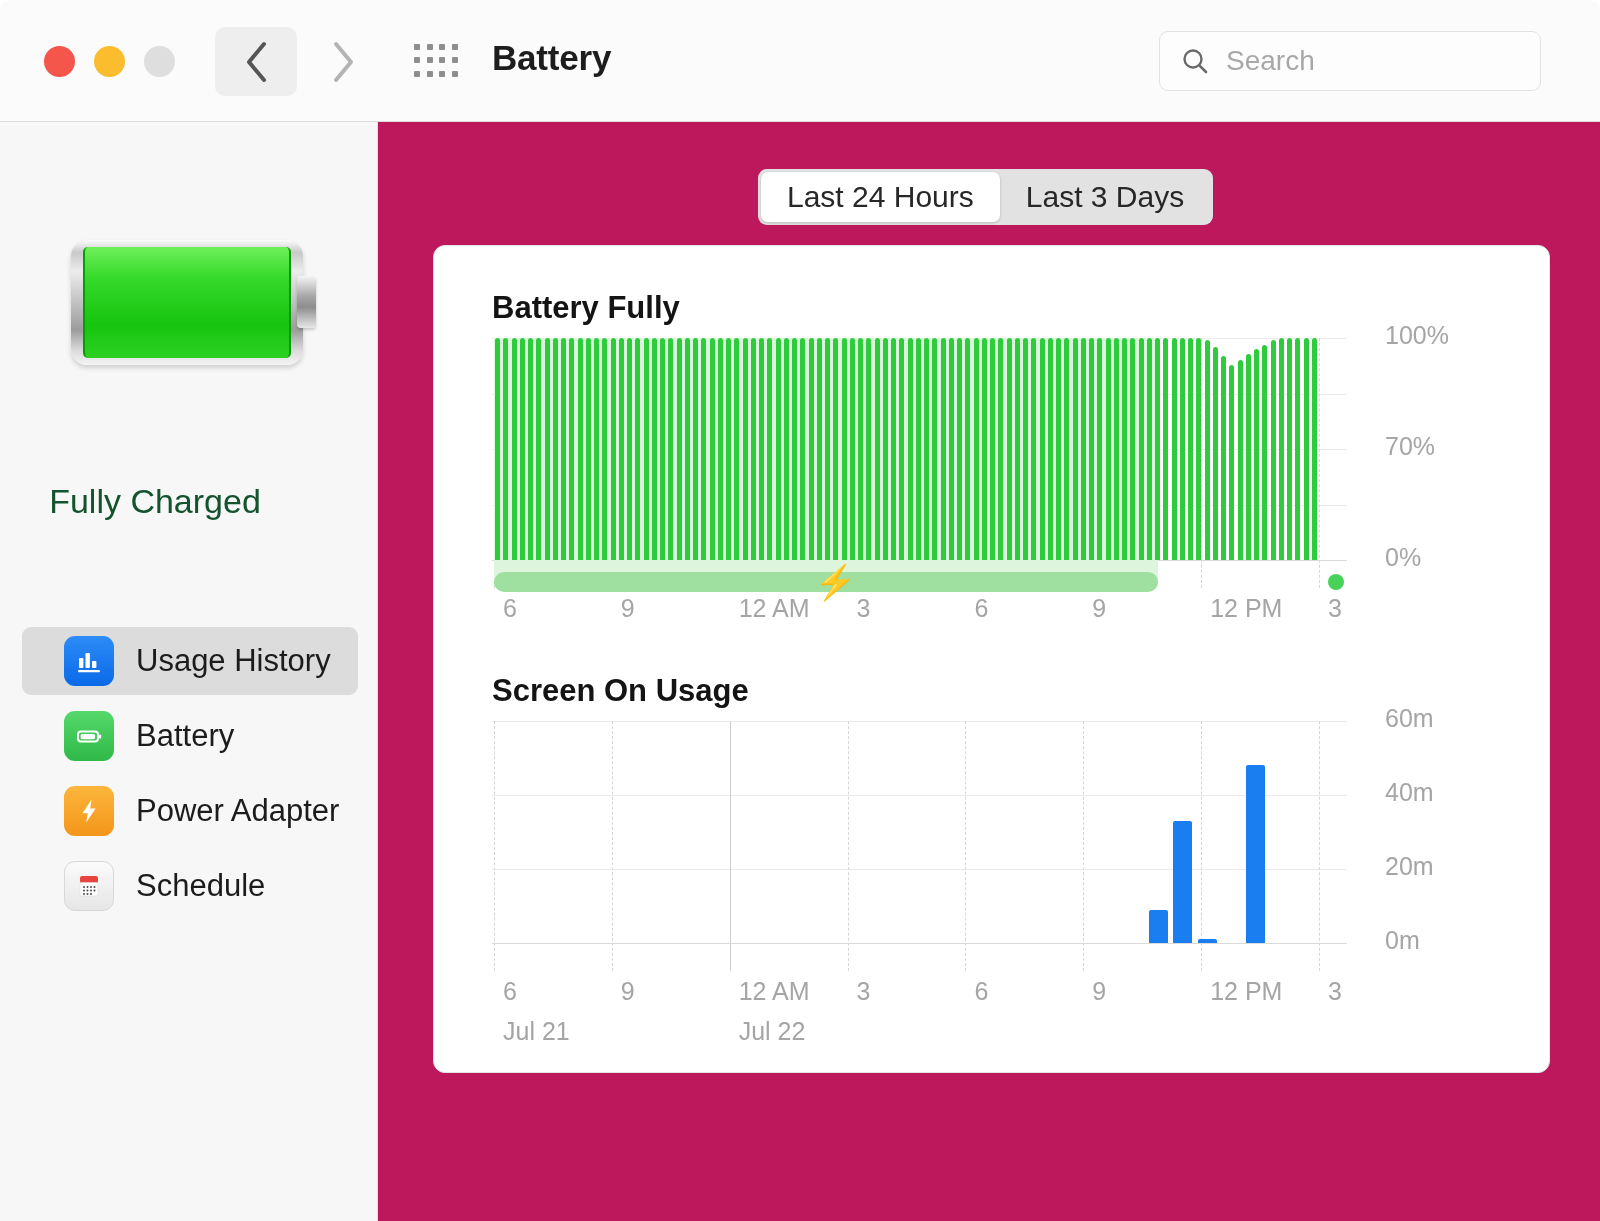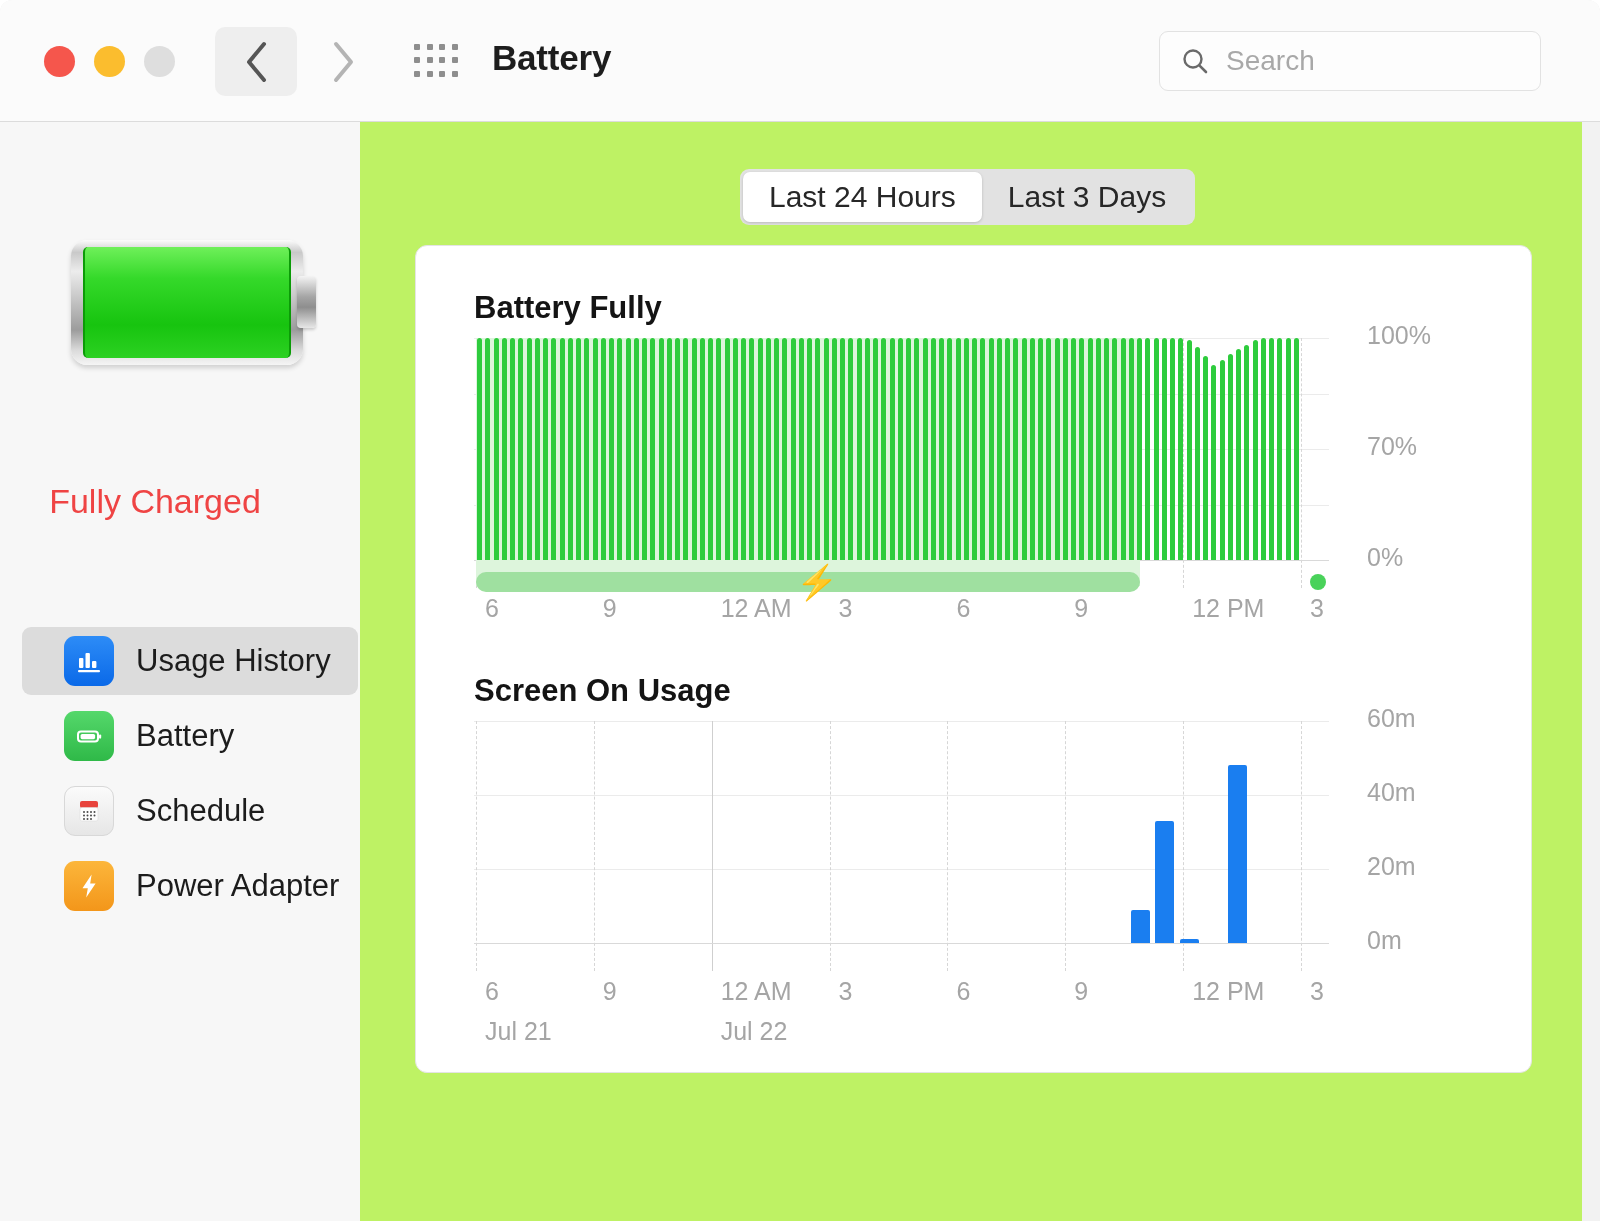--- a/index.html
+++ b/index.html
@@ -96,21 +96,21 @@
   .battery-cap {
     position: absolute; left: 226px; top: 36px;
     width: 19px; height: 52px;
     border-radius: 4px;
     background: linear-gradient(to bottom, #f4f4f4, #a5a5a5 40%, #8e8e8e 60%, #e7e7e7);
     box-shadow: 0 2px 3px rgba(0,0,0,0.18);
   }
 
   .status-title {
     position: absolute; left: 0; top: 360px; width: 310px;
-    text-align: center; font-size: 34px; font-weight: 500; color: #ef4444;
+    text-align: center; font-size: 34px; font-weight: 500; color: #14532d;
   }
   .status-sub {
     position: absolute; left: 0; top: 408px; width: 378px;
     text-align: center; font-size: 27px; color: #6c6c6c;
   }
 
   .nav-list { position: absolute; left: 22px; top: 505px; width: 336px; }
   .nav-item {
     height: 68px; border-radius: 9px;
     display: flex; align-items: center; padding-left: 42px; gap: 22px;
@@ -121,21 +121,21 @@
   .nav-ico {
     width: 50px; height: 50px; border-radius: 11px;
     display:flex; align-items:center; justify-content:center; flex: 0 0 auto;
   }
   .ico-usage { background: linear-gradient(to bottom,#2d8cf7,#0a69e8); }
   .ico-batt  { background: linear-gradient(to bottom,#55d86b,#2fb948); }
   .ico-power { background: linear-gradient(to bottom,#fcb63b,#f3961a); }
   .ico-sched { background: linear-gradient(to bottom,#fbfbfb,#e6e6e6); border: 1px solid #d8d8d8; }
 
   
-  .content { position: absolute; left: 360px; top: 122px; width: 1222px; height: 1099px; background:#bef264; }
+  .content { position: absolute; left: 378px; top: 122px; width: 1222px; height: 1099px; background:#be185d; }
 
   .segmented {
     position: absolute; left: 380px; top: 47px;
     height: 56px; background: #e2e2e2; border-radius: 9px;
     display: flex; padding: 3px;
   }
   .seg {
     display: flex; align-items: center; justify-content: center;
     padding: 0 26px; font-size: 30px; color: #272727; border-radius: 7px;
   }
@@ -240,20 +240,29 @@
 
       <div class="nav-item">
         <span class="nav-ico ico-batt">
           <svg width="32" height="32" viewBox="0 0 32 32">
             <rect x="5" y="11.5" width="20" height="10" rx="3" fill="none" stroke="#fff" stroke-width="2"></rect>
             <rect x="7.6" y="14" width="14.5" height="5.2" rx="1.6" fill="#fff"></rect>
             <rect x="26" y="14.5" width="2.2" height="4.2" rx="1.1" fill="#fff"></rect>
           </svg>
         </span>
         <span class="nav-label">Battery</span>
+      </div>
+
+      <div class="nav-item">
+        <span class="nav-ico ico-power">
+          <svg width="30" height="30" viewBox="0 0 30 30">
+            <path d="M17.6 3.5 L8.5 17.2 L13.8 17.2 L12.2 26.5 L21.6 12.4 L16.2 12.4 Z" fill="#fff"></path>
+          </svg>
+        </span>
+        <span class="nav-label">Power Adapter</span>
       </div>
 
       <div class="nav-item">
         <span class="nav-ico ico-sched">
           <svg width="34" height="34" viewBox="0 0 34 34">
             <rect x="8" y="7" width="18" height="7" rx="2" fill="#e8433c"></rect>
             <rect x="8" y="13.5" width="18" height="13.5" rx="2" fill="#fdfdfd" stroke="#ddd" stroke-width="0.6"></rect>
             <g fill="#4a4a4a">
               <circle cx="12" cy="18" r="1"></circle>
                 <circle cx="15.5" cy="18" r="1"></circle>
@@ -263,29 +272,20 @@
                 <circle cx="15.5" cy="21.5" r="1"></circle>
                 <circle cx="19" cy="21.5" r="1"></circle>
                 <circle cx="22.5" cy="21.5" r="1"></circle>
               <circle cx="12" cy="25" r="1"></circle>
                 <circle cx="15.5" cy="25" r="1"></circle>
                 <circle cx="19" cy="25" r="1"></circle>
             </g>
           </svg>
         </span>
         <span class="nav-label">Schedule</span>
-      </div>
-
-      <div class="nav-item">
-        <span class="nav-ico ico-power">
-          <svg width="30" height="30" viewBox="0 0 30 30">
-            <path d="M17.6 3.5 L8.5 17.2 L13.8 17.2 L12.2 26.5 L21.6 12.4 L16.2 12.4 Z" fill="#fff"></path>
-          </svg>
-        </span>
-        <span class="nav-label">Power Adapter</span>
       </div>
 
     </div>
   </div>
 
   <div class="content">
 
     <div class="segmented">
       <div class="seg active">Last 24 Hours</div>
       <div class="seg">Last 3 Days</div>

